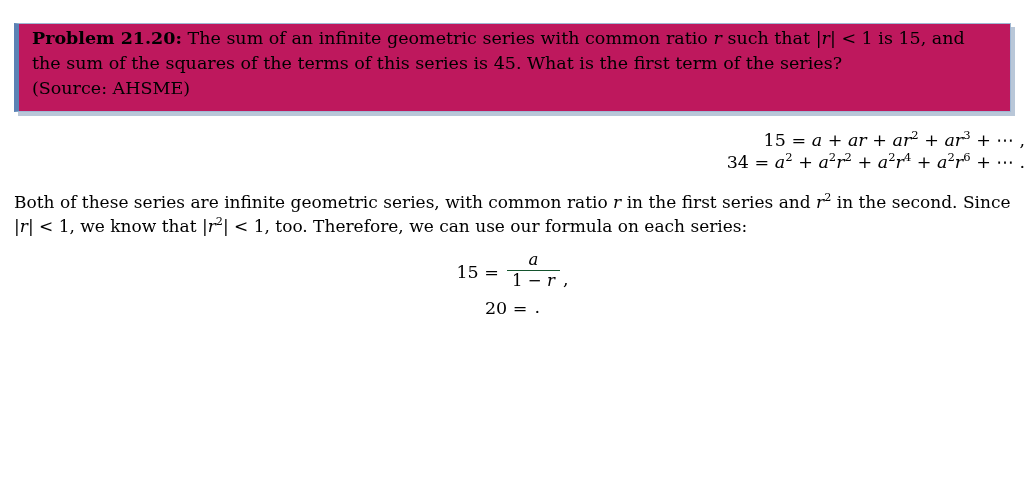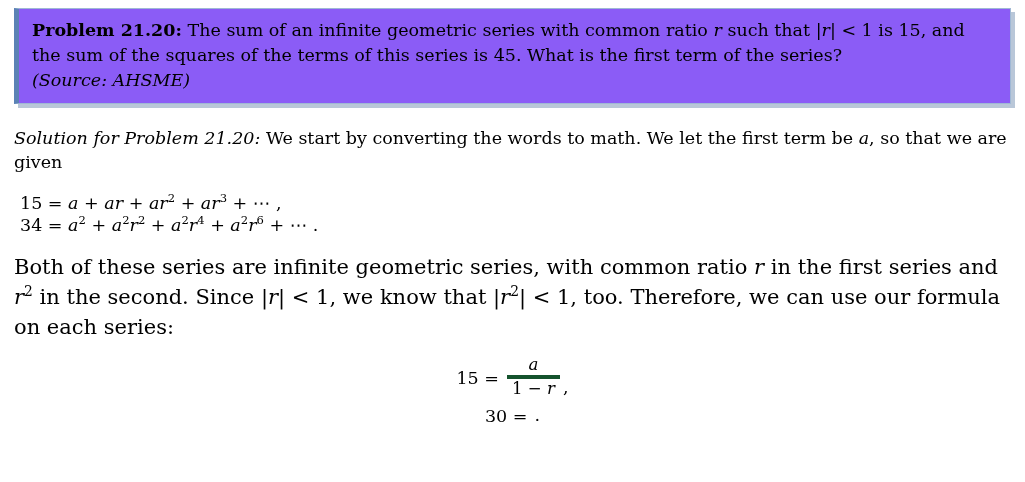--- a/index.html
+++ b/index.html
@@ -17,52 +17,51 @@
   .page {
     position: relative;
     width: 1025px;
     height: 482px;
     box-sizing: border-box;
   }
 
   
   .problem-box {
     position: relative;
-    margin: 8px 14px 0 14px;
-    background: #8b5cf6;
+    margin: 23px 14px 0 14px;
+    background: #be185d;
     border: 1px solid #9fb8d4;
     border-left: 5px solid #5b82b5;
     box-shadow: 4px 4px 0 #b9c7d8;
-    padding: 9px 14px 10px 13px;
+    padding: 2px 14px 10px 13px;
     box-sizing: border-box;
   }
   .problem-box .line {
     font-size: 17.5px;
     line-height: 1.42;
     text-align: left;
   }
   .problem-label {
     font-weight: bold;
   }
   .src {
-    font-style: italic;
   }
 
   
   .solution {
     margin: 22px 14px 0 14px;
     font-size: 17.5px;
     line-height: 1.42;
   }
   .sol-label {
     font-style: italic;
   }
   .para {
     margin: 18px 14px 0 14px;
-    font-size: 21px;
+    font-size: 17px;
     line-height: 1.42;
   }
 
   
   i.v, span.v {
     font-style: italic;
     font-family: "DejaVu Serif", "Liberation Serif", serif;
   }
   sup.exn {
     font-size: 0.66em;
@@ -79,41 +78,41 @@
     margin: 2px 0;
     display: block;
     text-align: center;
   }
   
   .eq-block-1 {
     margin-top: 18px;
     padding-left: 20px;
   }
   .eq-block-1 .eqline {
-    text-align: left;
+    text-align: right;
   }
 
   
   .frac {
     display: inline-block;
     vertical-align: middle;
     text-align: center;
     line-height: 1.1;
     margin: 0 2px;
     position: relative;
     top: -1px;
   }
   .frac .num {
     display: block;
     padding: 0 5px 1px 5px;
     font-size: 0.95em;
   }
   .frac .den {
     display: block;
-    border-top: 4px solid #14532d;
+    border-top: 1px solid #14532d;
     padding: 1px 5px 0 5px;
     font-size: 0.95em;
   }
   .eqrow {
     display: flex;
     justify-content: center;
     align-items: center;
     margin: 6px 0;
   }
   .eqrow .lhs {
@@ -132,24 +131,20 @@
 <div class="page">
 
   <div class="problem-box">
     <div class="line">
       <span class="problem-label">Problem 21.20:</span>
       <span>The sum of an infinite geometric series with common ratio </span><i class="v">r</i><span> such that |</span><i class="v">r</i><span>| &lt; 1 is 15, and the sum of the squares of the terms of this series is 45.  What is the first term of the series?</span>
     </div>
     <div class="line src">(Source: AHSME)</div>
   </div>
 
-  <div class="solution">
-    <span class="sol-label">Solution for Problem 21.20:</span>
-    <span>We start by converting the words to math.  We let the first term be </span><i class="v">a</i><span>, so that we are given</span>
-  </div>
 
   <div class="display eq-block-1">
     <div class="eqline nowrap">
       <span>15</span>
       <span>=</span>
       <i class="v">a + ar + ar</i><sup class="exn">2</sup><i class="v"> + ar</i><sup class="exn">3</sup><span> + ⋯ ,</span>
     </div>
     <div class="eqline nowrap">
       <span>34</span>
       <span>=</span>
@@ -164,18 +159,18 @@
   <div class="display">
     <div class="eqrow">
       <span class="lhs">15 =</span>
       <span class="frac">
         <span class="num"><i class="v">a</i></span>
         <span class="den"><span>1 − </span><i class="v">r</i></span>
       </span>
       <span class="tail">,</span>
     </div>
     <div class="eqrow">
-      <span class="lhs">30 =</span>
+      <span class="lhs">20 =</span>
       <span class="tail">.</span>
     </div>
   </div>
 
 </div>
 
 </body></html>

